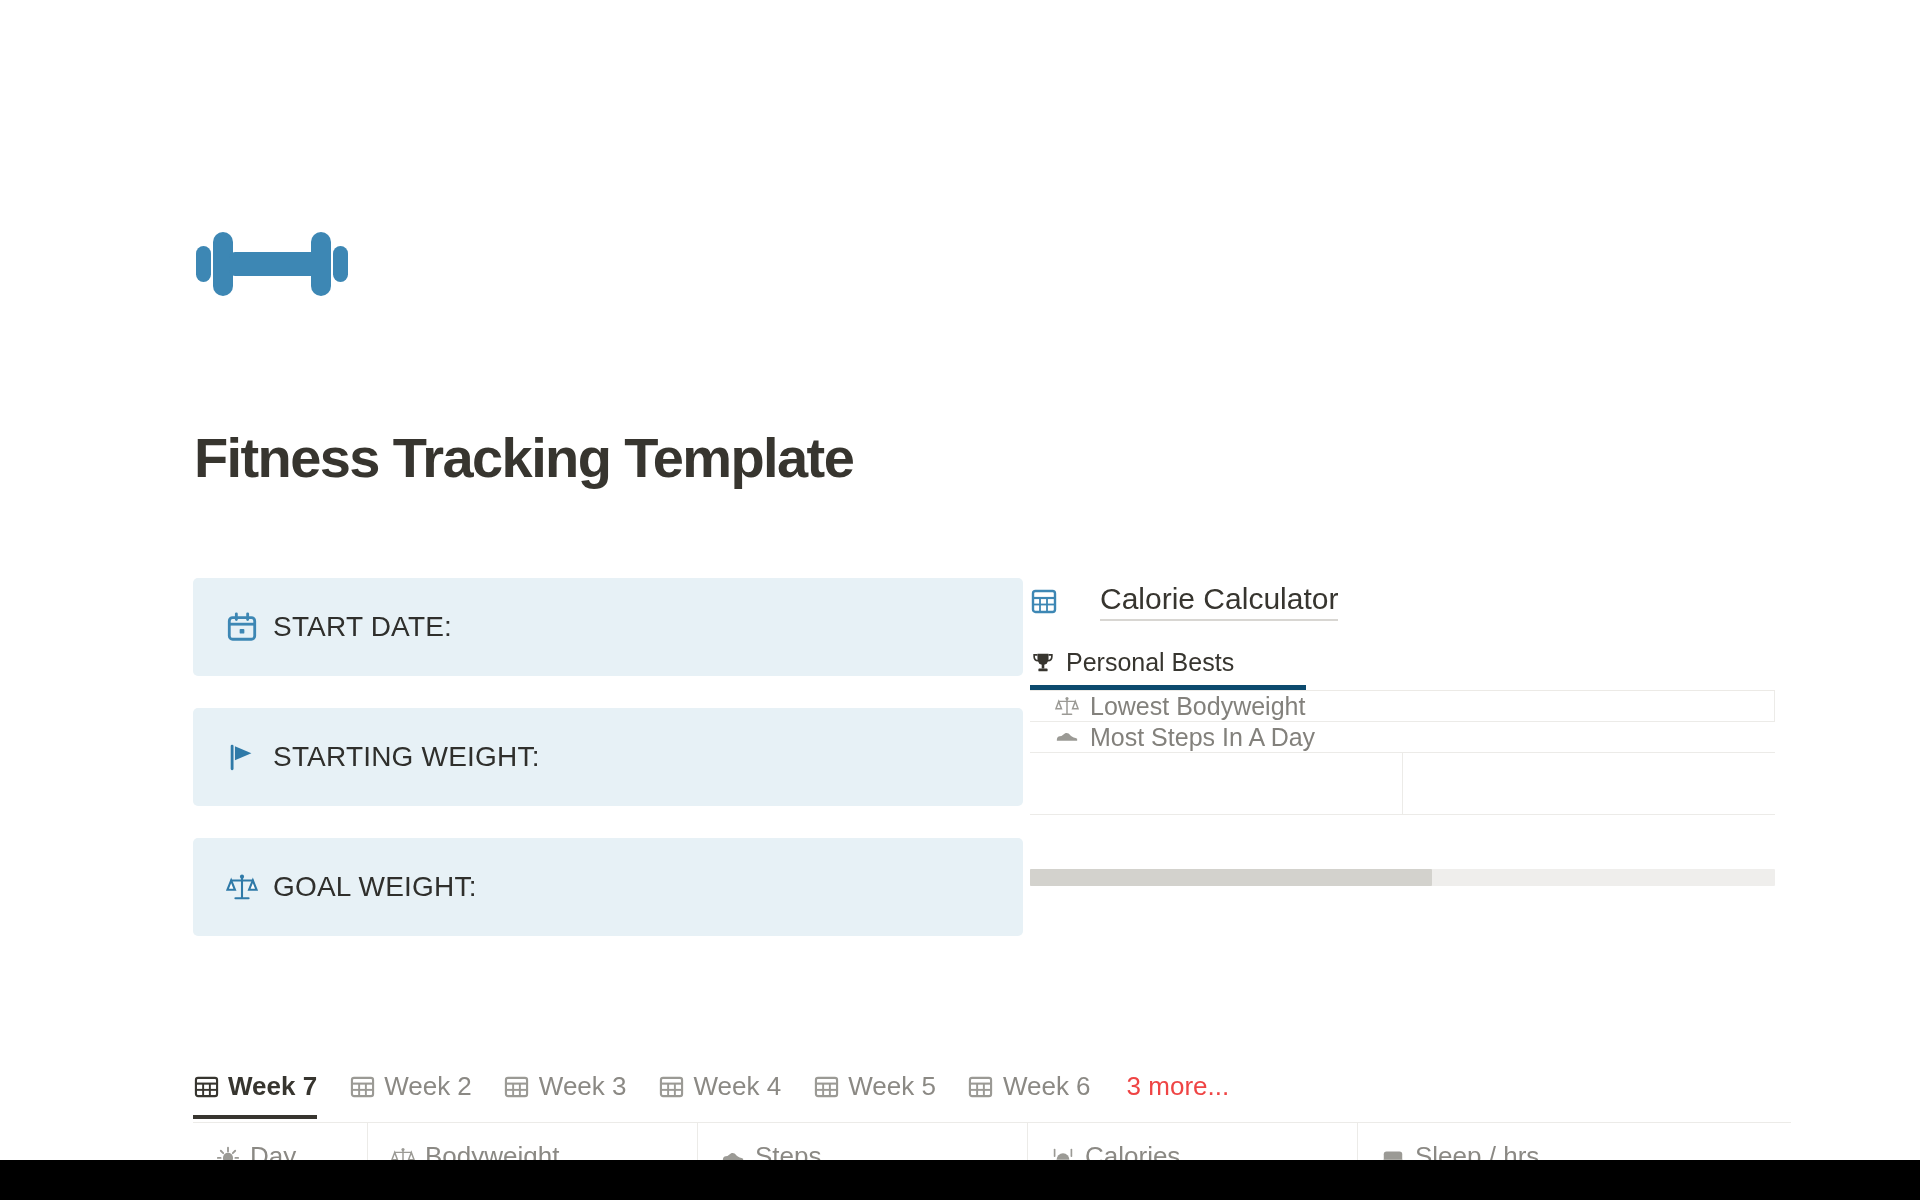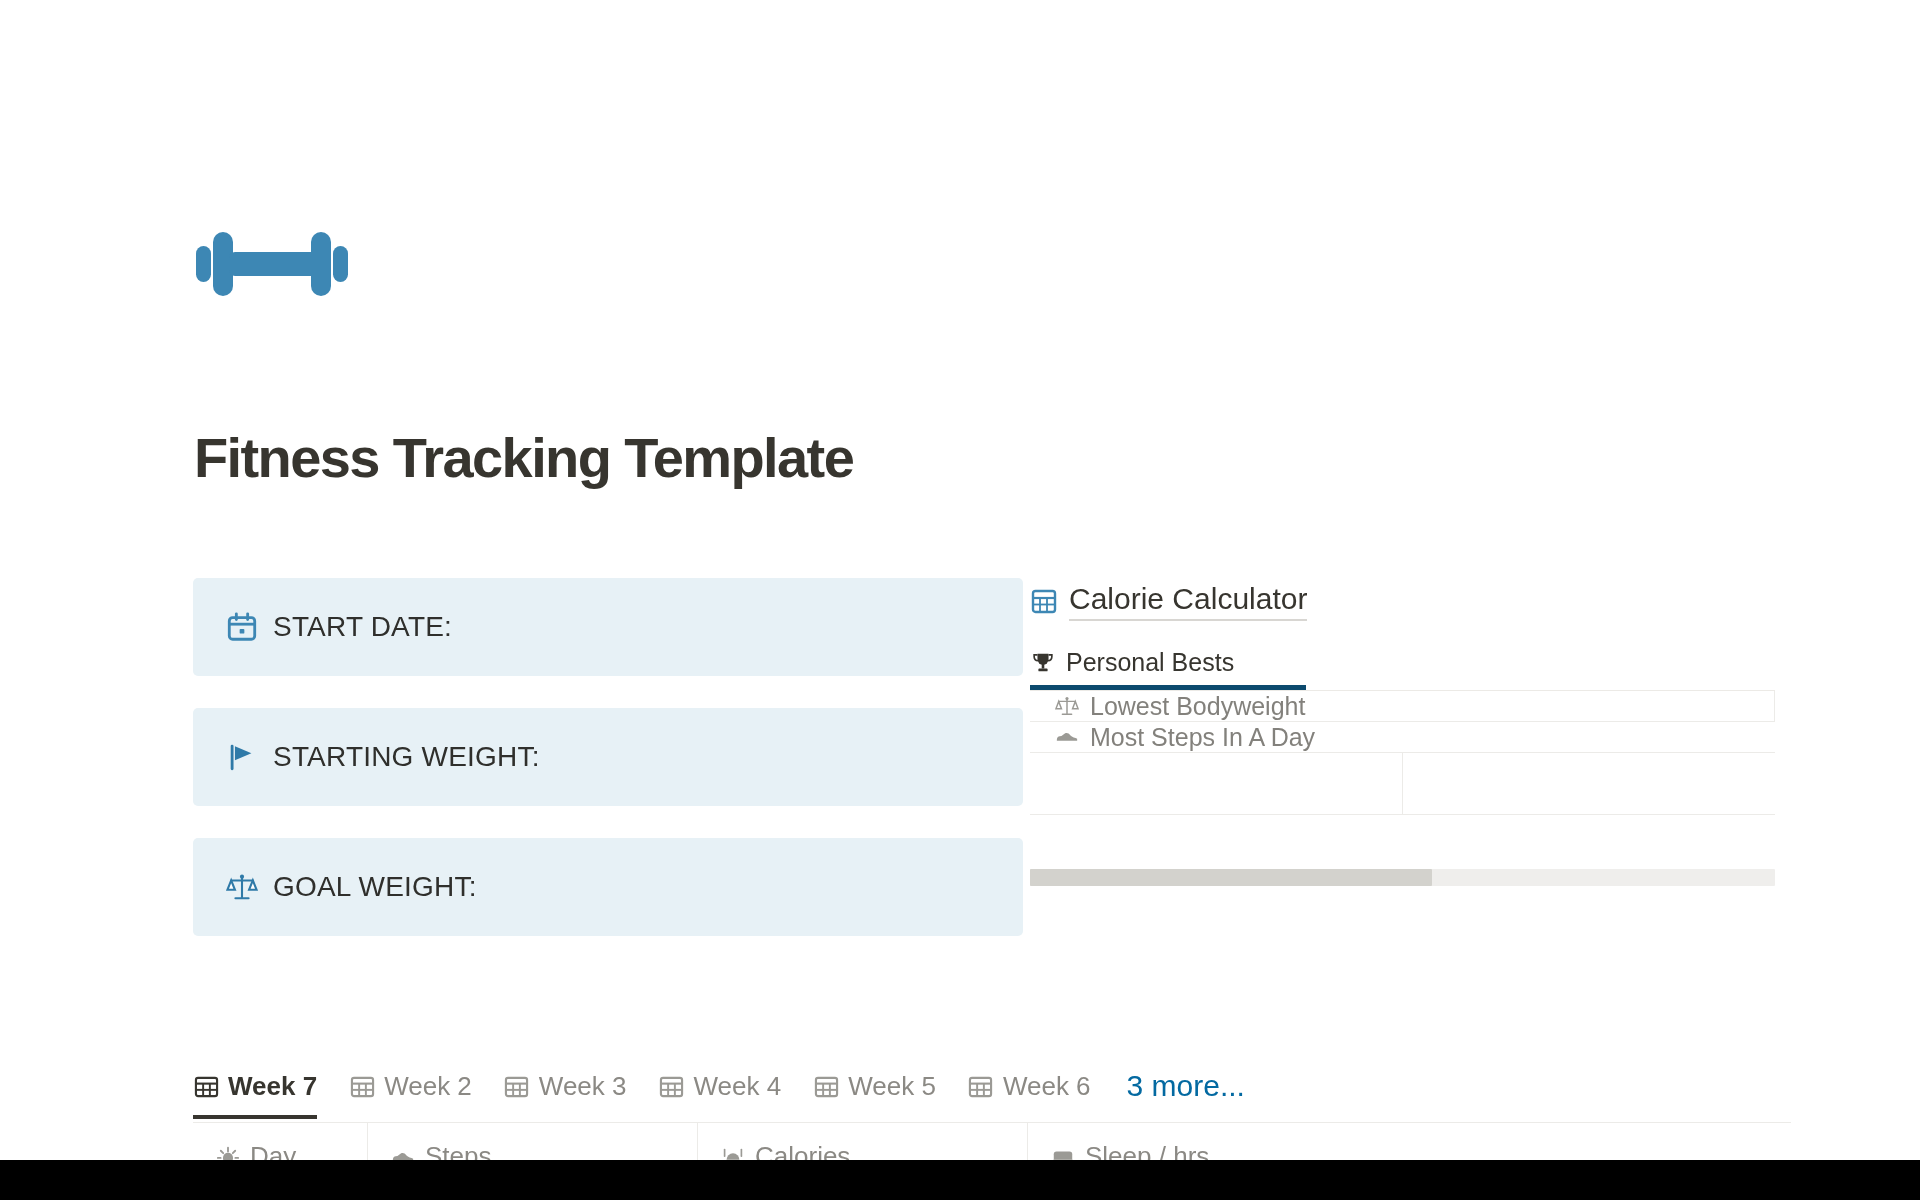--- a/index.html
+++ b/index.html
@@ -85,20 +85,21 @@
     position: absolute;
     left: 1030px; top: 0;
     width: 760px;
   }
 
   .db-link {
     display: flex;
     align-items: center;
     height: 46px;
     margin-bottom: 26px;
+    gap: 31px;
   }
   .db-link .dbl-icon {
     width: 28px; height: 28px;
     flex: none;
     display: flex; align-items: center; justify-content: center;
     margin-right: 11px;
   }
   .db-link .dbl-text {
     font-size: 30px;
     color: #37352f;
@@ -209,22 +210,22 @@
     background: #37352f;
   }
   .tab-more {
     display: flex;
     align-items: center;
     height: 54px;
     padding-bottom: 12px;
     margin-left: 4px;
   }
   .tab-more .tm-label {
-    font-size: 30px;
-    color: #0369a1;
+    font-size: 26px;
+    color: #ef4444;
     white-space: nowrap;
   }
 
   
   .week-table {
     position: absolute;
     left: 193px; top: 1122px;
     width: 1598px;
     height: 48px;
     display: flex;
@@ -494,20 +495,35 @@
               <line x1="5.2" y1="6.2" x2="7.8" y2="8.8"></line>
               <line x1="20.8" y1="6.2" x2="18.2" y2="8.8"></line>
               <line x1="2" y1="14" x2="5" y2="14"></line>
               <line x1="21" y1="14" x2="24" y2="14"></line>
             </g>
           </svg>
         </span>
         <span class="wtc-text">Day</span>
       </div>
 
+      <div class="wt-col" style="width:330px">
+        <span class="wtc-icon">
+          <svg viewBox="0 0 26 26" width="24" height="24" aria-hidden="true">
+            <g stroke="#9b9a95" stroke-width="1.6" fill="none" stroke-linecap="round">
+              <line x1="13" y1="5" x2="13" y2="21"></line>
+              <line x1="4" y1="8" x2="22" y2="8"></line>
+              <line x1="8" y1="22" x2="18" y2="22"></line>
+              <path d="M4 8 L1 16 H7 Z" fill="#ffffff"></path>
+              <path d="M22 8 L19 16 H25 Z" fill="#ffffff"></path>
+            </g>
+            <circle cx="13" cy="5" r="1.7" fill="#9b9a95"></circle>
+          </svg>
+        </span>
+        <span class="wtc-text">Bodyweight</span>
+      </div>
 
       <div class="wt-col" style="width:330px">
         <span class="wtc-icon">
           <svg viewBox="0 0 26 26" width="24" height="24" aria-hidden="true">
             <path d="M2 16 C2 13 4 12 7 12 L11 9 C13 8 15 9 16.5 11 C18.5 13.5 22 13.5 24 15 L24 17 H2 Z" fill="#9b9a95"></path>
           </svg>
         </span>
         <span class="wtc-text">Steps</span>
       </div>
 

